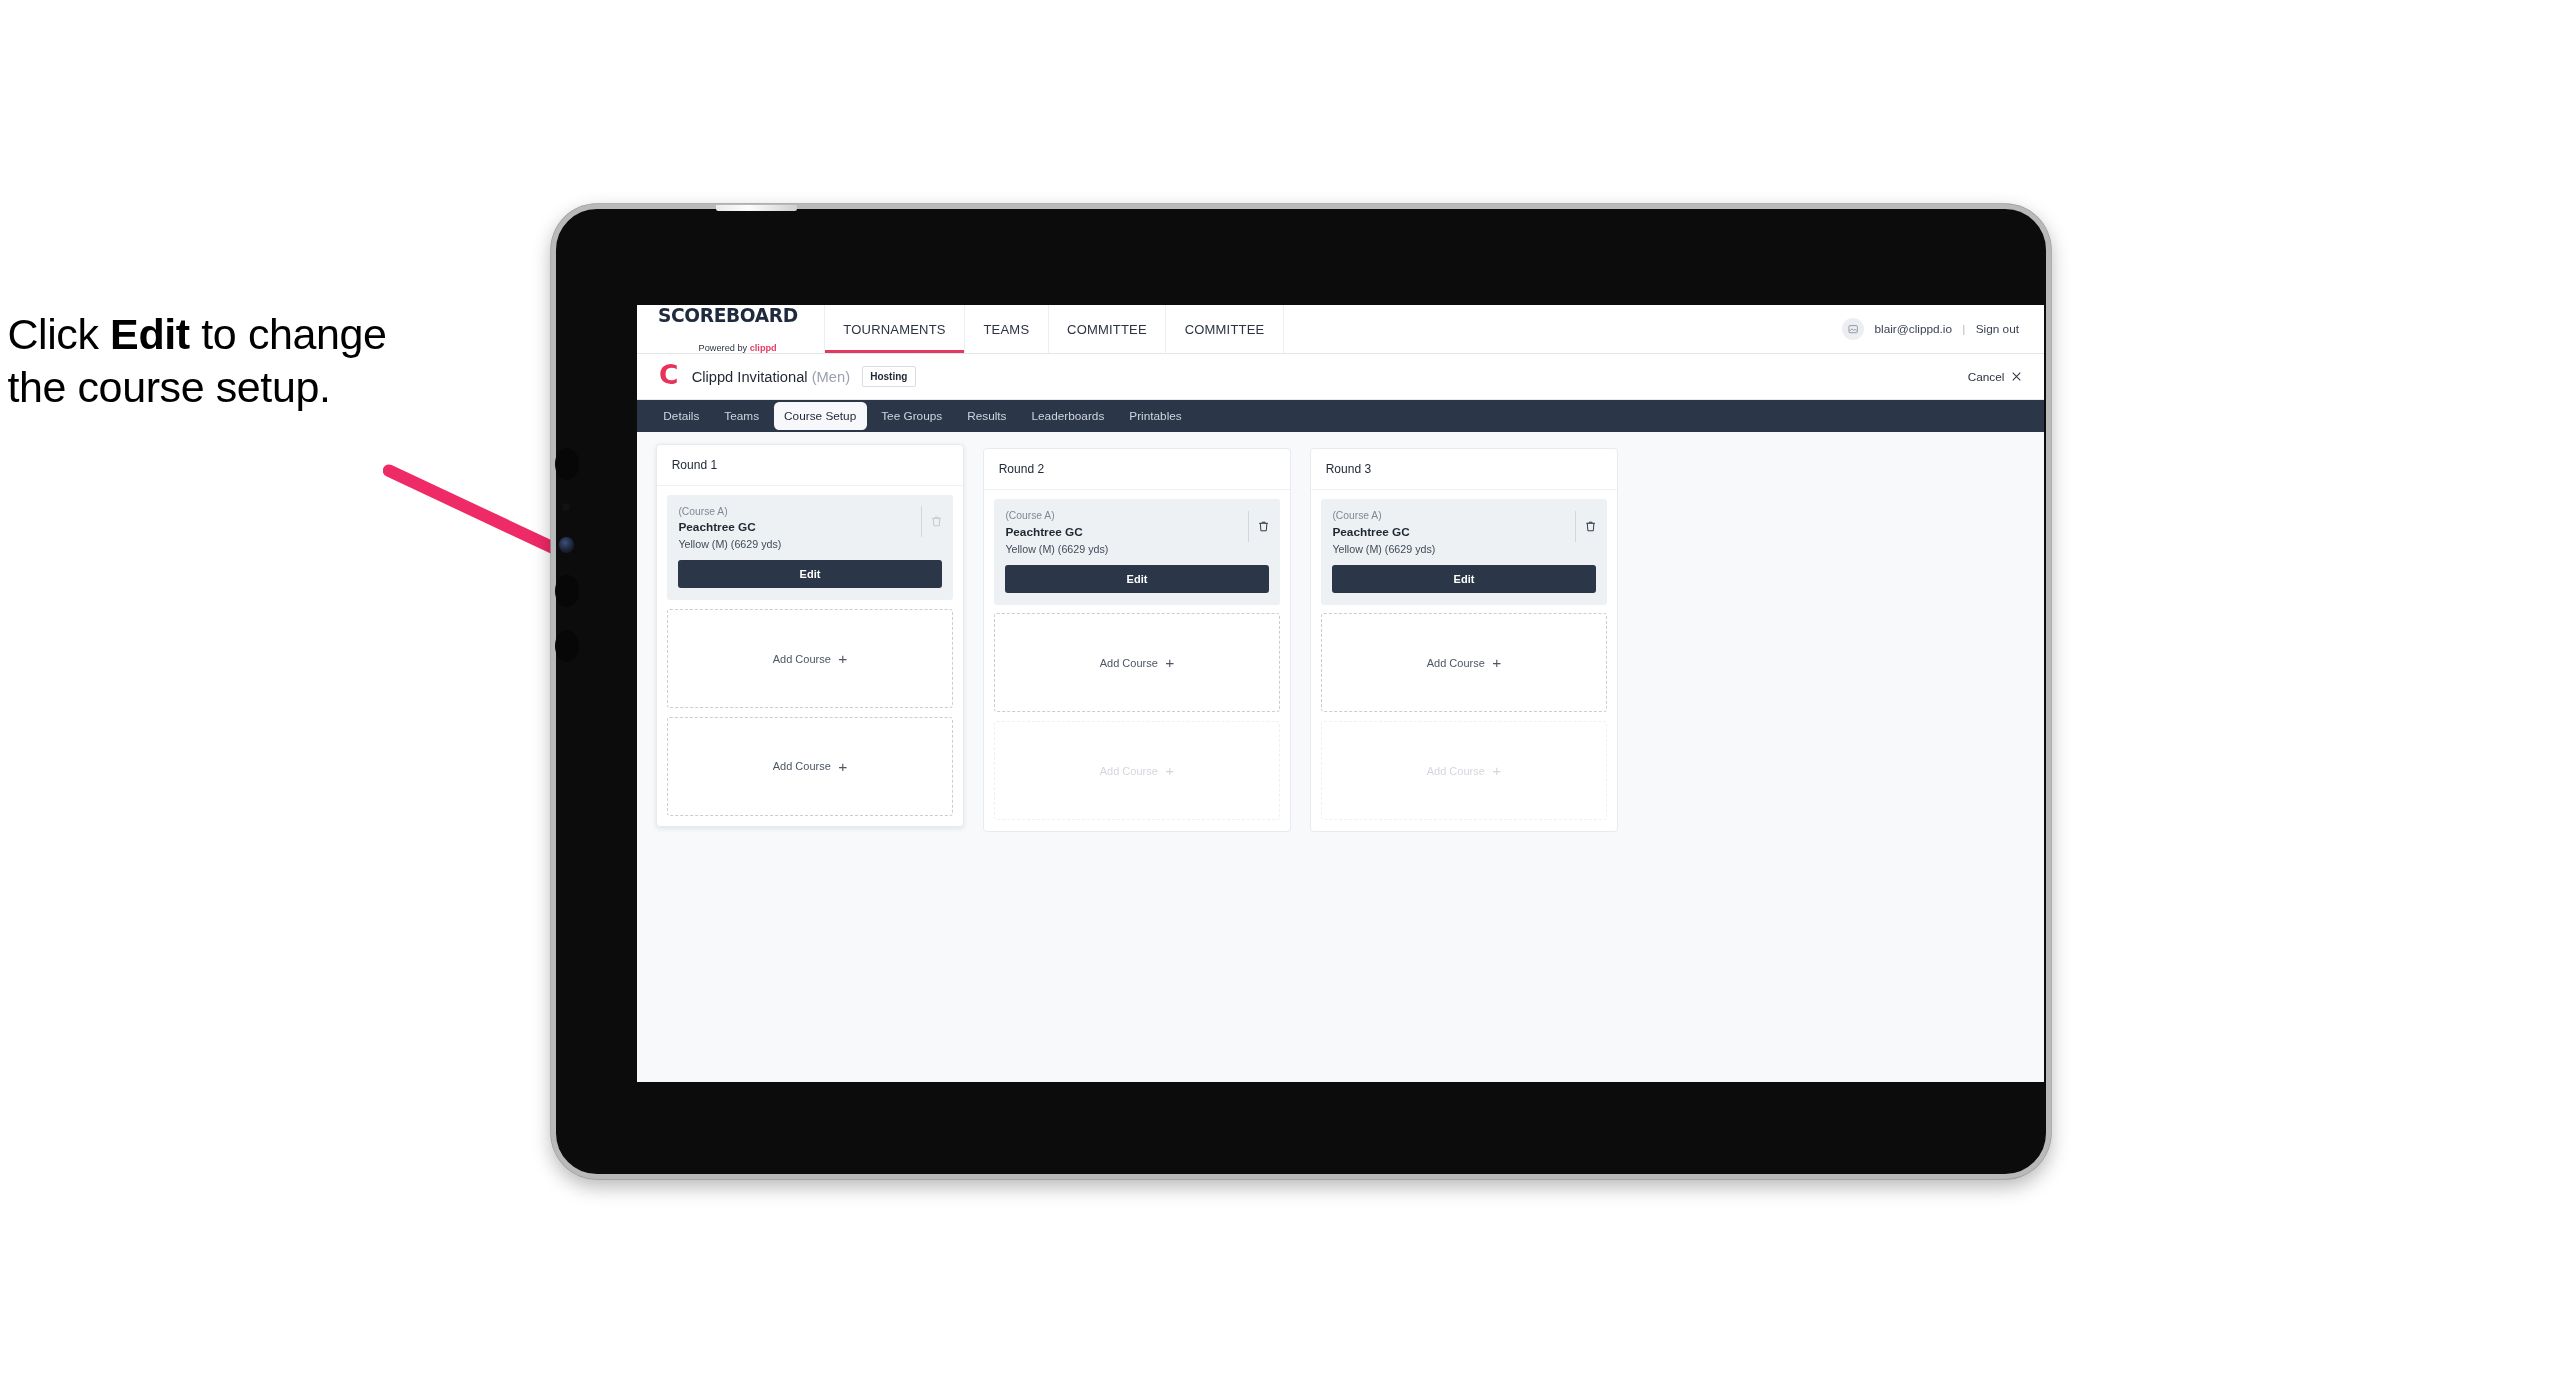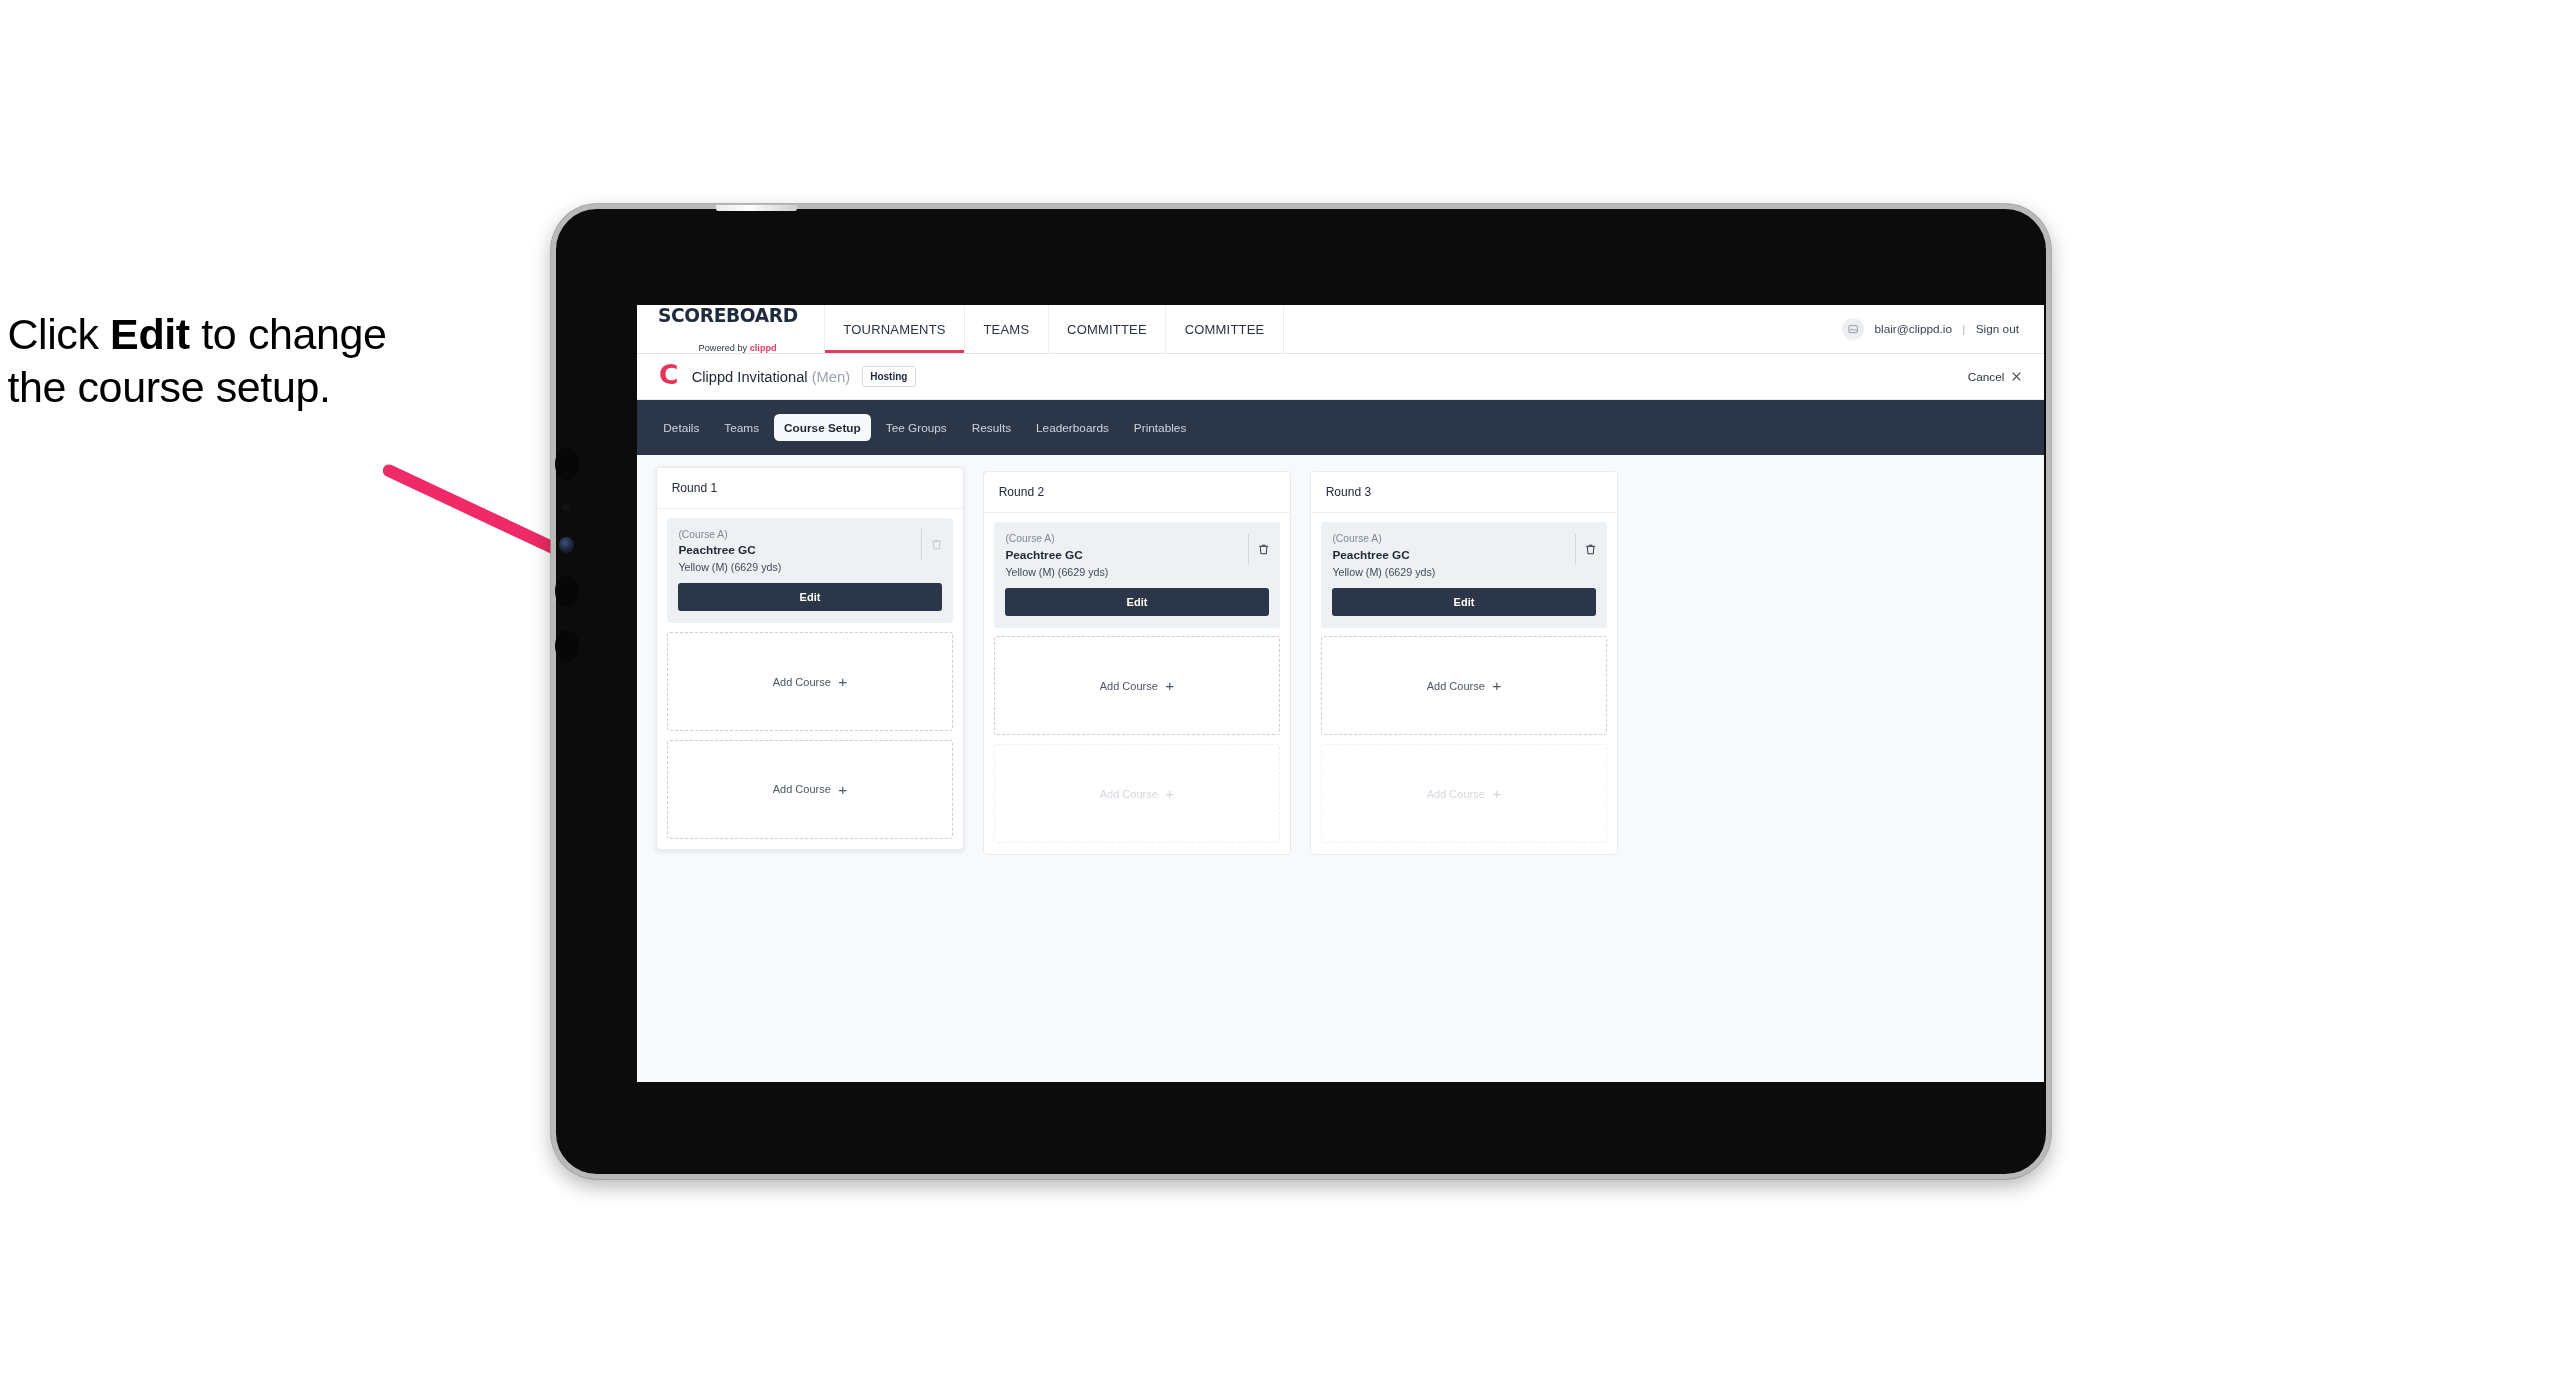--- a/index.html
+++ b/index.html
@@ -118,28 +118,28 @@
     border: 0.7px solid #d9dde3; border-radius: 2px; padding: 4.4px 7.4px;
     background:#fff;
   }
   .cancel {
     margin-left:auto; display:flex; align-items:center; gap:6.6px;
     font-size: 11.8px; color:#2b3441; cursor:pointer;
   }
 
   
   .tabbar {
-    height: 55px; background:#2b3648;
+    height: 32px; background:#2b3648;
     display:flex; align-items:center; gap: 4.4px; padding: 0 16px; text-align: center;
   }
   .tab {
     font-size: 11.8px; color:#cfd5de; padding: 6.6px 10.3px; border-radius: 5.2px;
     cursor: pointer; white-space: nowrap;
   }
-  .tab.active { background:#f6f8fb; color:#1f2733; font-weight:700; }
+  .tab.active { background:#f6f8fb; color:#1f2733; font-weight:400; }
 
   
   .board { display:flex; padding: 16px 19px; gap: 19px; align-items: flex-start; }
   .col { width: 308px; background:#ffffff; border:0.7px solid #e7eaee; border-radius:3.7px; }
   .col.lift { margin-top: -4.4px; box-shadow: 0 1.5px 5.2px rgba(20,30,50,.09); }
   .col-head {
     padding: 13.2px 14.7px; font-size: 12px; color:#222b37;
     border-bottom: 0.7px solid #eef0f3;
   }
   .col-body { padding: 8.8px 9.6px 10.3px; }

